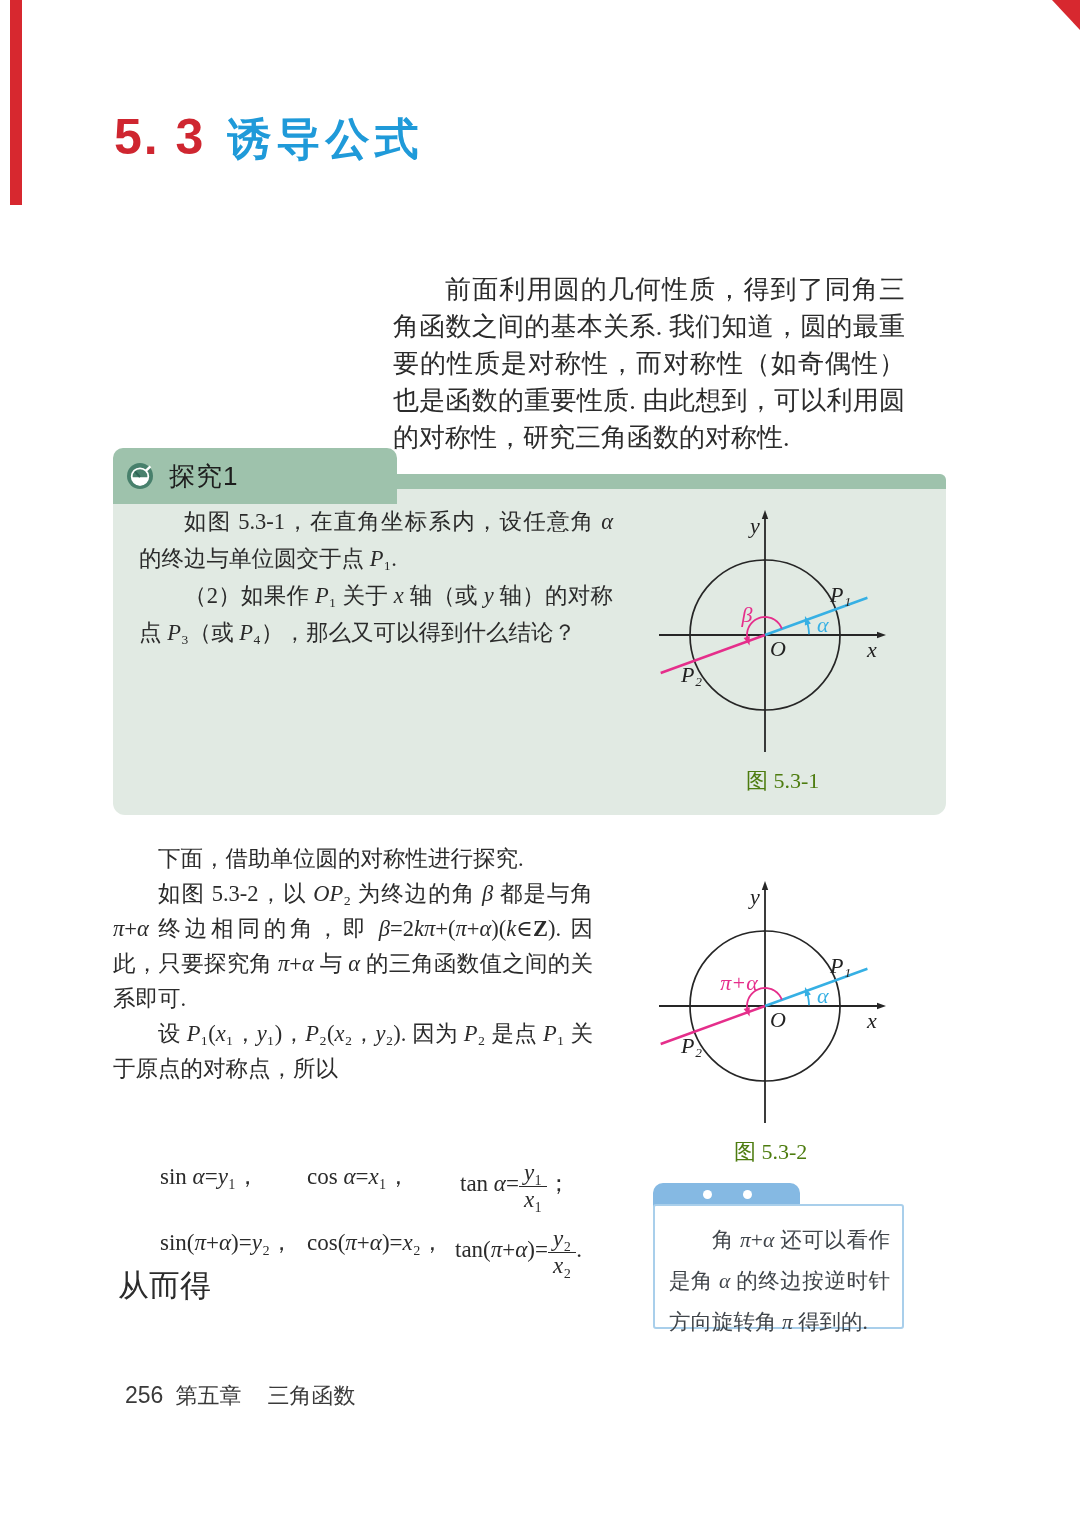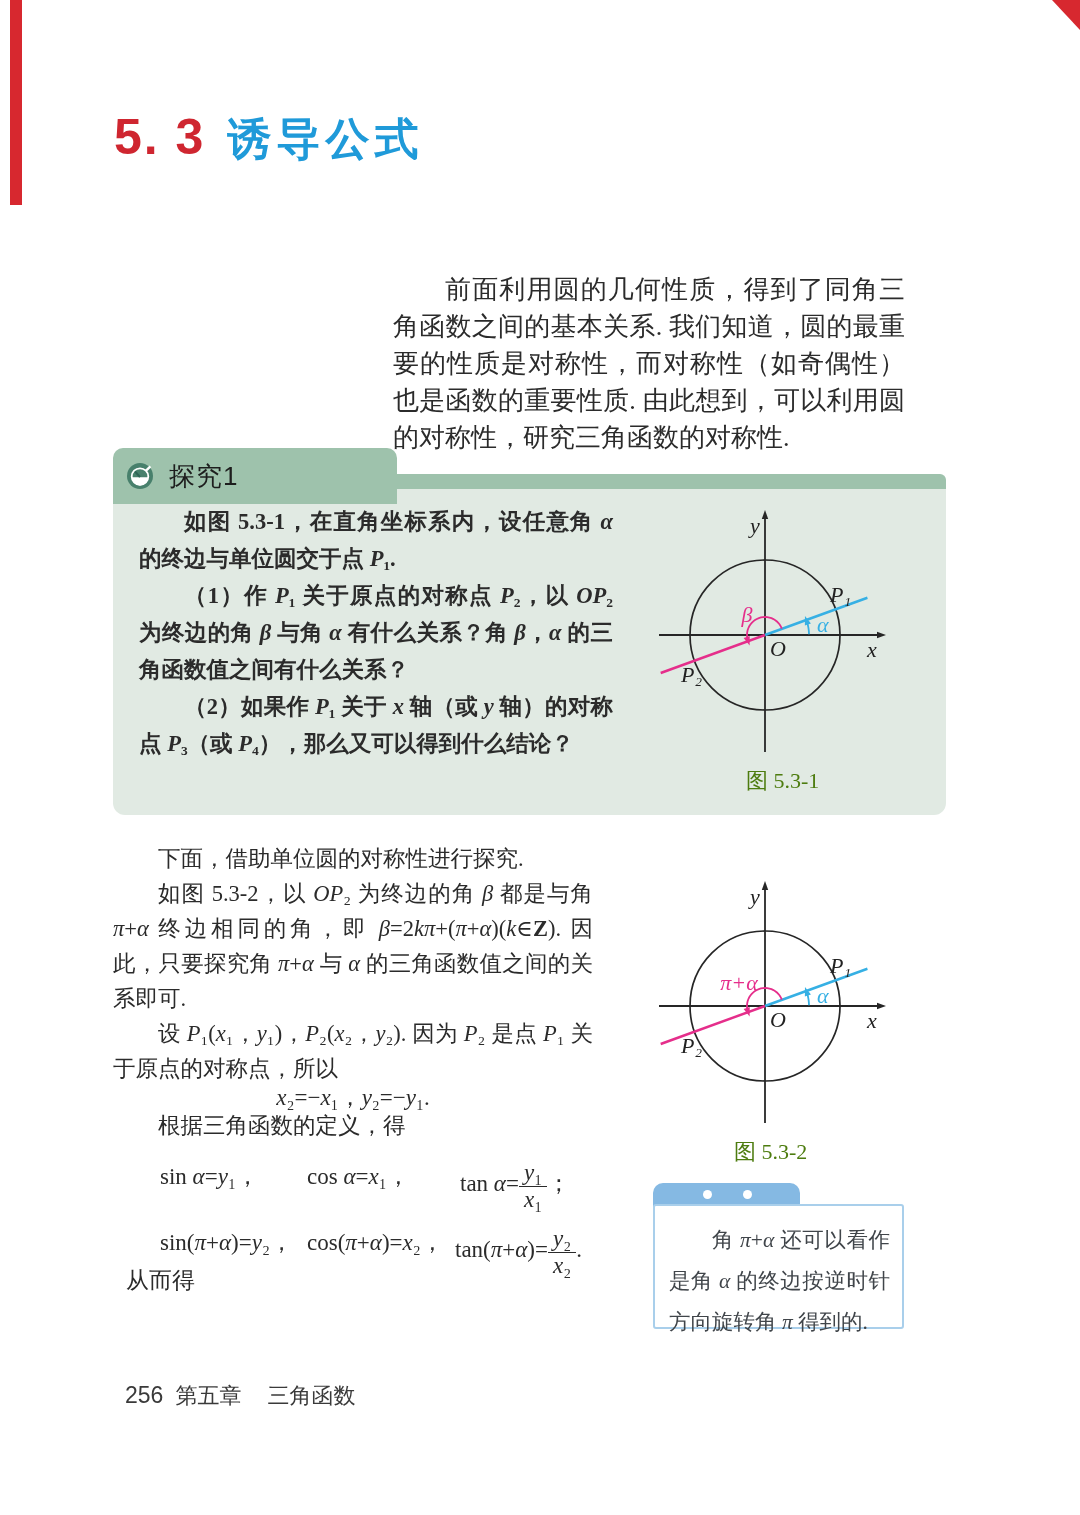--- a/index.html
+++ b/index.html
@@ -26,36 +26,36 @@
     background:#e1eae3;border-radius:0 8px 12px 12px;}
   .panel .bar{position:absolute;left:0;top:26px;width:833px;height:15px;
     background:#9ec2ac;border-radius:0 6px 0 0;}
   .panel .tab{position:absolute;left:0;top:0;width:284px;height:56px;background:#9ec2ac;
     border-radius:10px 10px 0 0;display:flex;align-items:center;}
   .panel .tab .icon{margin-left:14px;width:26px;height:26px;}
   .panel .tab .lbl{margin-left:16px;font-family:"Liberation Sans","DejaVu Sans",sans-serif;
     font-size:26px;color:#1d1d1d;font-weight:500;letter-spacing:1px;}
   .panel .ptext{position:absolute;left:26px;top:55px;width:474px;font-size:22.5px;
     line-height:37px;text-align:justify;}
-  .panel .ptext p{margin:0;text-indent:2em;font-weight:bold;}
+  .panel .ptext p{margin:0;text-indent:2em;}
   
   .fig{position:absolute;width:330px;height:300px;}
   .figcap{position:absolute;font-size:22px;color:#4d7c0f;}
   
   .col{position:absolute;left:113px;width:480px;font-size:22.5px;line-height:35px;
     text-align:justify;}
   .col p{margin:0;text-indent:2em;}
   .centerline{position:absolute;left:113px;width:480px;text-align:center;font-size:23px;}
   .lead{position:absolute;left:113px;width:480px;font-size:22.5px;text-indent:2em;}
   .frow{position:absolute;left:113px;width:500px;height:60px;}
   .frow .fi{position:absolute;font-size:23px;white-space:nowrap;}
   .frac{display:inline-block;text-align:center;vertical-align:-16px;line-height:1.05;}
   .frac .num{display:block;border-bottom:1.6px solid #2b2b2b;padding:0 5px 1px;}
   .frac .den{display:block;padding-top:1px;}
-  .conc{position:absolute;left:126px;font-size:23px;}
+  .conc{position:absolute;left:118px;font-size:31px;}
   
   .note-tab{position:absolute;left:653px;top:1183px;width:147px;height:26px;
     background:#85b9e3;border-radius:10px 10px 0 0;}
   .note-tab .dot{position:absolute;top:7px;width:9px;height:9px;border-radius:50%;background:#fff;}
   .note-body{position:absolute;left:653px;top:1204px;width:247px;height:121px;
     background:#fff;border:2.5px solid #a9cfeb;border-radius:3px;}
   .note-text{padding:14px 12px 0 14px;font-size:21.5px;line-height:41px;color:#40454a;
     text-align:justify;text-indent:2em;}
   
   .footer{position:absolute;left:125px;top:1381px;display:flex;align-items:baseline;
@@ -88,21 +88,20 @@
         <circle cx="13" cy="13" r="13" fill="#48806c"></circle>
         <path d="M4.8,14.2 a8.2,8.2 0 0 0 16.4,0 z" fill="#ffffff"></path>
         <circle cx="13" cy="13.6" r="8.3" stroke="#ffffff" stroke-width="1.8" fill="none"></circle>
         <line x1="13" y1="14" x2="8" y2="8.5" stroke="#2f6456" stroke-width="2"></line>
         <line x1="18.8" y1="7.8" x2="23.4" y2="3.4" stroke="#ffffff" stroke-width="2.4"></line>
       </svg>
       <span class="lbl">探究1</span>
     </div>
     <div class="ptext">
       <p>如图 5.3-1，在直角坐标系内，设任意角 <i>α</i> 的终边与单位圆交于点 <i>P</i>₁.</p>
-      <p>（1）作 <i>P</i>₁ 关于原点的对称点 <i>P</i>₂，以 <i>O</i><i>P</i>₂ 为终边的角 <i>β</i> 与角 <i>α</i> 有什么关系？角 <i>β</i>，<i>α</i> 的三角函数值之间有什么关系？</p>
       <p>（2）如果作 <i>P</i>₁ 关于 <i>x</i> 轴（或 <i>y</i> 轴）的对称点 <i>P</i>₃（或 <i>P</i>₄），那么又可以得到什么结论？</p>
     </div>
   </div>
 
   <svg id="fig1" class="fig" style="left:630px;top:488px;" viewBox="0 0 330 300">
       <line x1="29" y1="147" x2="249" y2="147" stroke="#262626" stroke-width="1.8"></line>
       <polygon points="256,147 247,150.2 247,143.8" fill="#262626"></polygon>
       <line x1="135" y1="264" x2="135" y2="29" stroke="#262626" stroke-width="1.8"></line>
       <polygon points="135,22 138.2,31 131.8,31" fill="#262626"></polygon>
       <circle cx="135" cy="147" r="75" fill="none" stroke="#262626" stroke-width="1.7"></circle>
@@ -121,23 +120,21 @@
       <text x="117" y="134" fill="#e52e8b" font-size="22" font-family="&quot;Liberation Serif&quot;,&quot;DejaVu Serif&quot;,serif" font-style="italic" text-anchor="middle">β</text>
     </svg>
   <div class="figcap" style="left:746px;top:766px;">图 5.3-1</div>
 
   <div class="col" style="top:841px;">
     <p>下面，借助单位圆的对称性进行探究.</p>
     <p>如图 5.3-2，以 <i>O</i><i>P</i>₂ 为终边的角 <i>β</i> 都是与角 <i>π</i>+<i>α</i> 终边相同的角，即 <i>β</i>=2<i>k</i><i>π</i>+(<i>π</i>+<i>α</i>)(<i>k</i>∈<b>Z</b>). 因此，只要探究角 <i>π</i>+<i>α</i> 与 <i>α</i> 的三角函数值之间的关系即可.</p>
     <p>设 <i>P</i>₁(<i>x</i>₁，<i>y</i>₁)，<i>P</i>₂(<i>x</i>₂，<i>y</i>₂). 因为 <i>P</i>₂ 是点 <i>P</i>₁ 关于原点的对称点，所以</p>
   </div>
 
-  <div class="centerline" style="top:1082px;"><i>x</i>₂=−<i>x</i>₁，<i>y</i>₂=−<i>y</i>₁.</div>
 
-  <div class="lead" style="top:1110px;">根据三角函数的定义，得</div>
 
   <div class="frow" style="top:1148px;">
     <span class="fi" style="left:47px;top:13px;">sin <i>α</i>=<i>y</i>₁，</span>
     <span class="fi" style="left:194px;top:13px;">cos <i>α</i>=<i>x</i>₁，</span>
     <span class="fi" style="left:347px;top:13px;"><span>tan <i>α</i>=</span><span class="frac"><span class="num"><i>y</i>₁</span><span class="den"><i>x</i>₁</span></span><span>；</span></span>
   </div>
 
   <div class="frow" style="top:1214px;">
     <span class="fi" style="left:47px;top:13px;">sin(<i>π</i>+<i>α</i>)=<i>y</i>₂，</span>
     <span class="fi" style="left:194px;top:13px;">cos(<i>π</i>+<i>α</i>)=<i>x</i>₂，</span>

